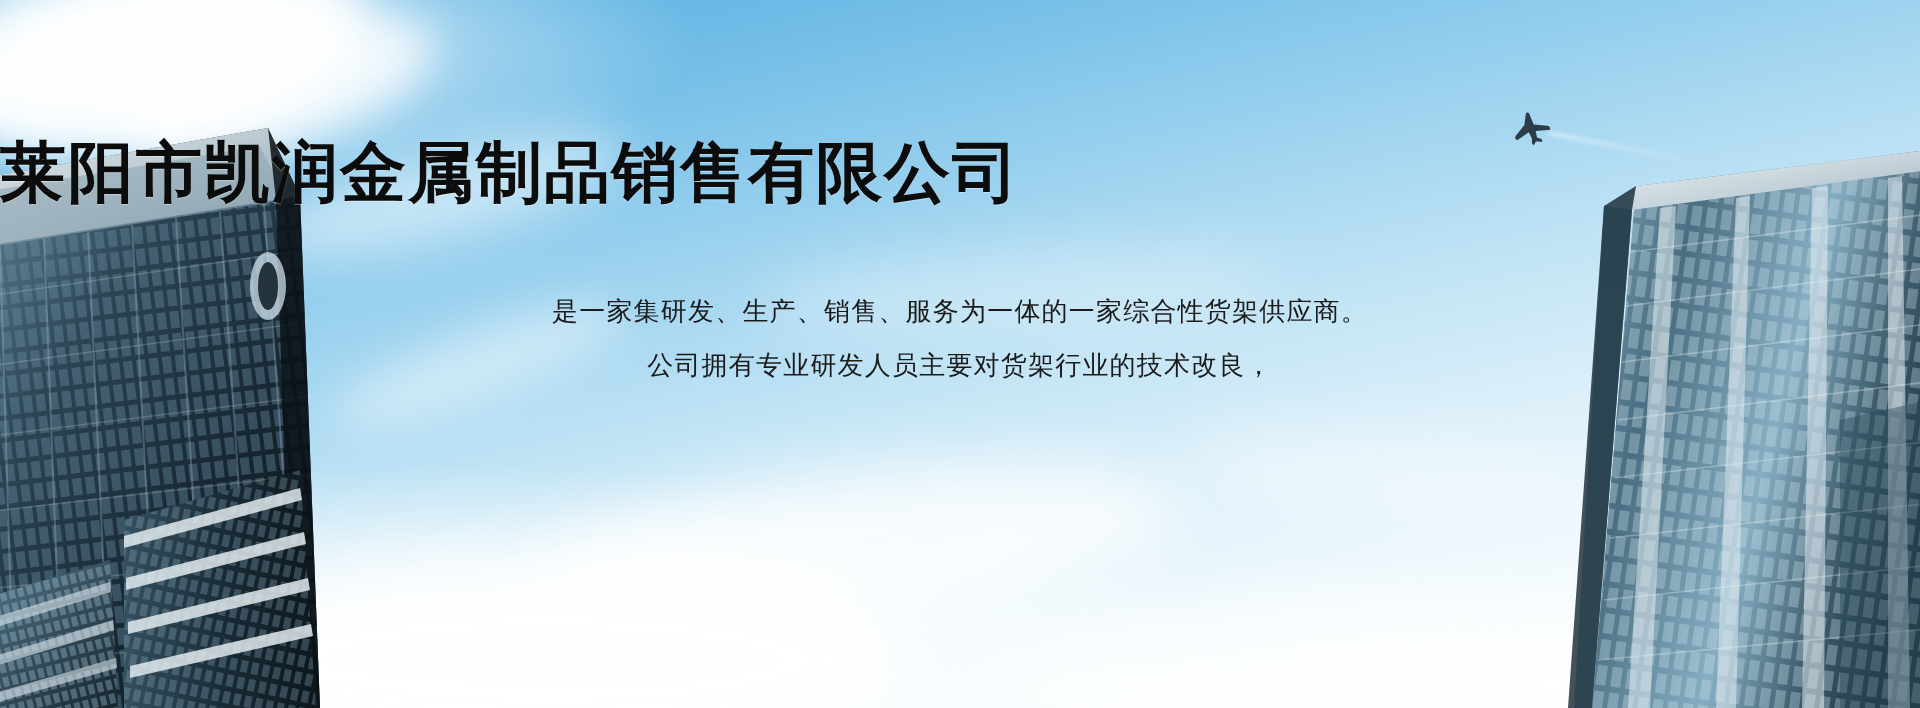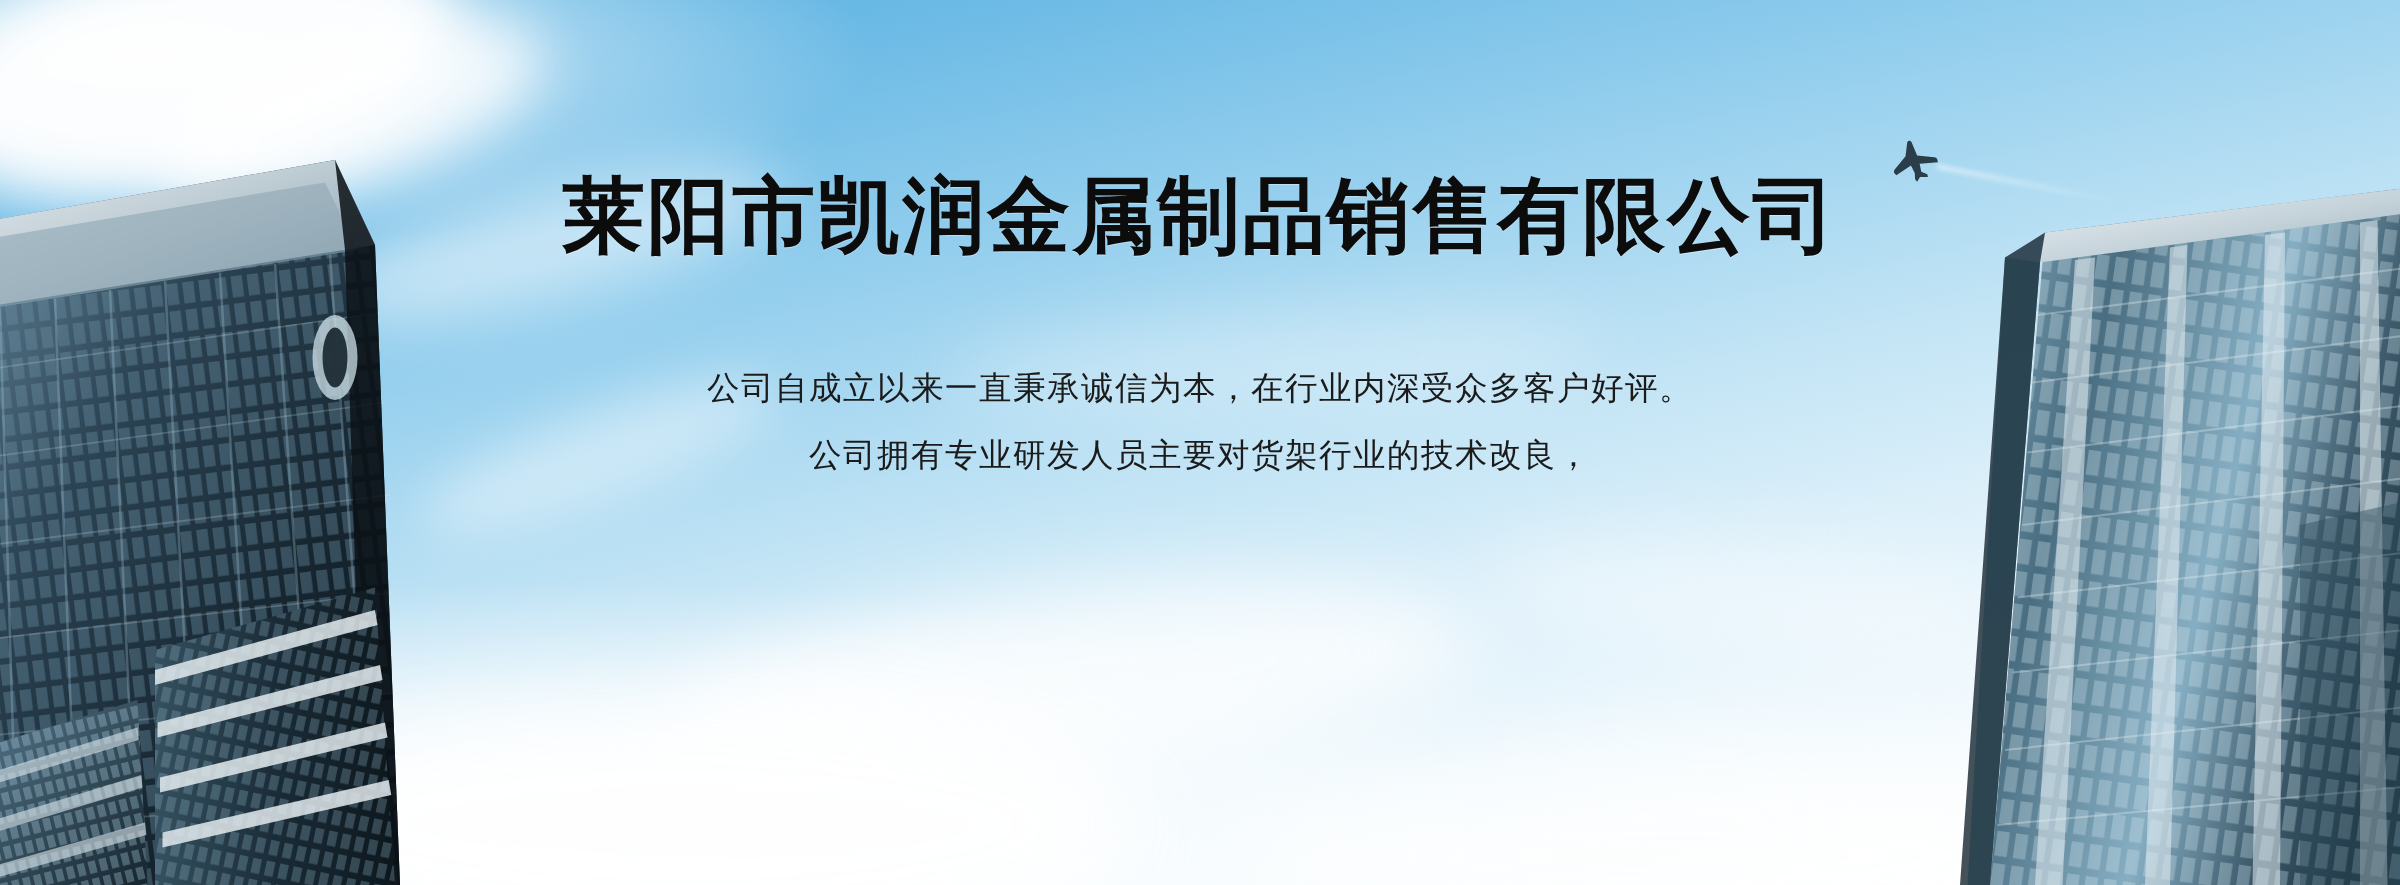--- a/index.html
+++ b/index.html
@@ -88,21 +88,20 @@
     width: 1920px;
     height: 708px;
     z-index: 8;
   }
 
   .title {
     position: absolute;
     left: 0;
     right: 0;
     top: 140px;
-    text-align: center;
     font-size: 66px;
     line-height: 1;
     font-weight: 700;
     letter-spacing: 2px;
     color: #0c0c0c;
     white-space: nowrap;
     text-shadow: 0 1px 0 rgba(255,255,255,.35);
   }
 
   .body-lines {
@@ -279,18 +278,18 @@
       <polygon points="64,206 92,210 52,708 34,708" fill="#24404f" opacity="0.7"></polygon>
 
       <polygon points="300,420 380,402 380,708 300,708" fill="#2d4b5c" opacity="0.45"></polygon>
     </svg>
   </div>
 
   <div class="content">
     <div class="title">莱阳市凯润金属制品销售有限公司</div>
 
     <div class="body-lines">
-      <div class="body-line">公司自成立以来一直秉承诚信为本，在行业内深受众多客户好评。</div>
+      <div class="body-line">是一家集研发、生产、销售、服务为一体的一家综合性货架供应商。</div>
       <div class="body-line">公司拥有专业研发人员主要对货架行业的技术改良，</div>
     </div>
   </div>
 
 </div>
 
 </body></html>

